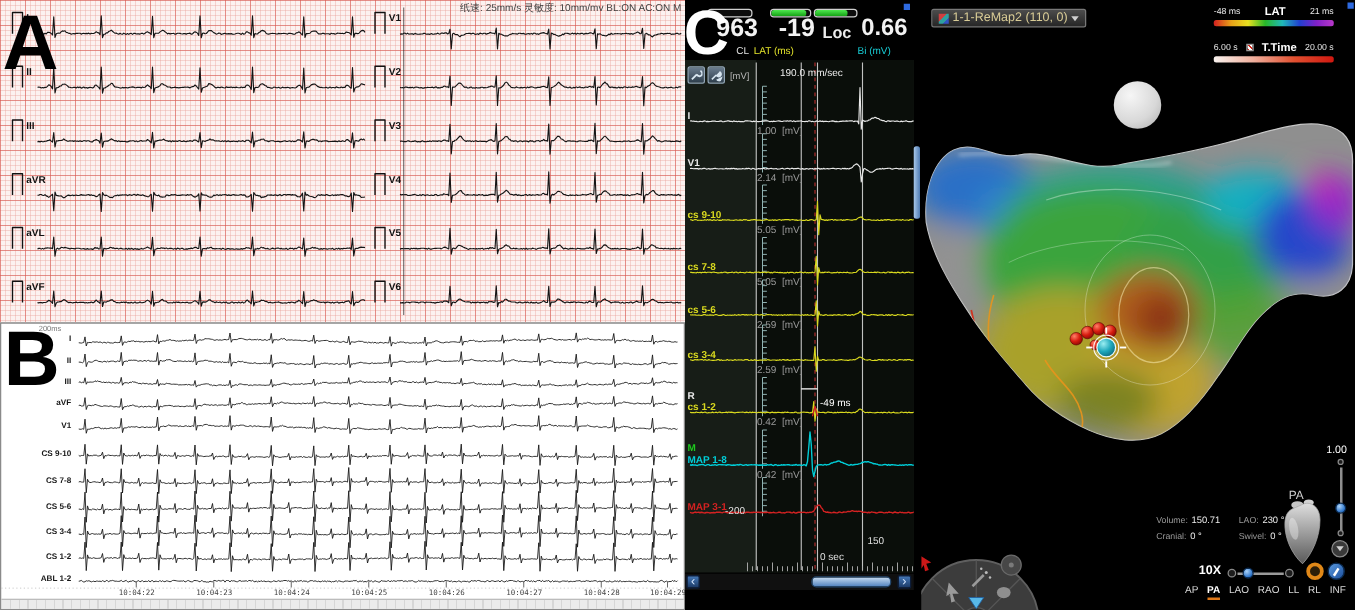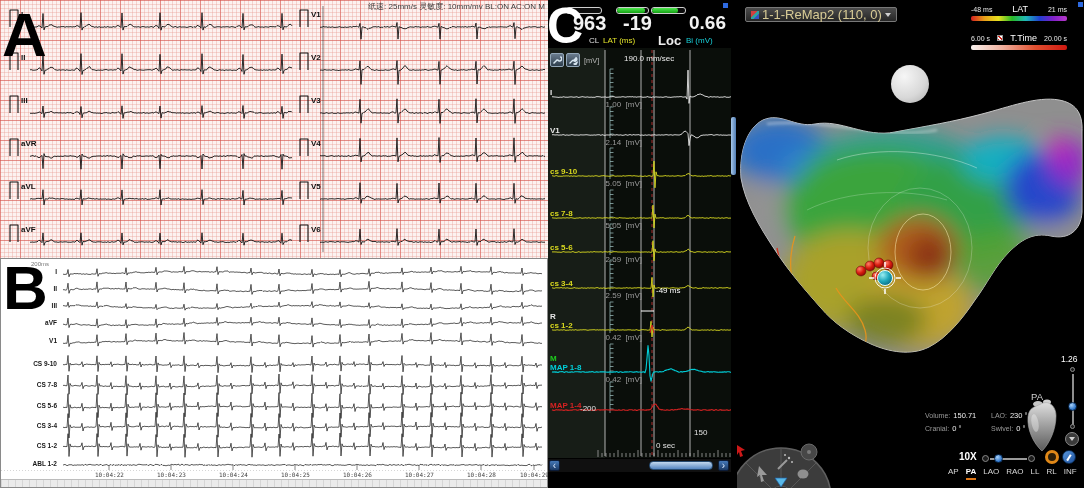--- a/index.html
+++ b/index.html
@@ -37,35 +37,35 @@
   #letterC{left:-1px;top:1px;font-size:50px;color:#fff}
   #cHeader{position:absolute;left:0;top:0;width:189px;height:48px;background:#000}
   .pbar{position:absolute;top:7px;height:7px;border:1px solid #cfcfcf;border-radius:3px;background:#0c0c0c;overflow:hidden}
   .pbar .fill{height:100%;background:linear-gradient(#4fe84f,#13a013);border-radius:2px}
   #bar1{left:18px;width:36px}
   #bar2{left:68px;width:33px}
   #bar3{left:103px;width:35px}
   .bignum{position:absolute;top:13px;font-size:20px;font-weight:bold;color:#f2f2f2;line-height:1}
   #clVal{left:25px}
   #latVal{left:75px}
-  #locLbl{position:absolute;left:110px;top:33px;font-size:13px;font-weight:bold;color:#ededed}
+  #locLbl{position:absolute;left:110px;top:18px;font-size:13px;font-weight:bold;color:#ededed}
   #biVal{left:141px;font-size:19px}
   #clLbl{position:absolute;left:41px;top:36px;font-size:8px;color:#e0e0e0}
   #latLbl{position:absolute;left:55px;top:36px;font-size:8px;color:#e3e32a}
   #biLbl{position:absolute;left:138px;top:36px;font-size:8px;color:#18cfd8}
   #cBlueSq{position:absolute;left:175px;top:3px;width:5px;height:5px;background:#2e6ae0}
   #cSignal{position:absolute;left:0;top:48px;width:183px;height:410px;background:#171d17}
   #cPlot{position:absolute;left:57px;top:0;width:126px;height:410px;background:#0a0e0a}
   #svgC{position:absolute;left:0;top:48px;z-index:4}
   .toolbtn{position:absolute;top:53px;width:14px;height:14px;border:1px solid #93a7b8;border-radius:2px;
     background:linear-gradient(#6a7c8e,#2e3e4c);padding:0;display:flex;align-items:center;justify-content:center;z-index:6}
   #cBtn1{left:2px} #cBtn2{left:18px}
   #cUnit{position:absolute;left:36px;top:56px;font-size:7.5px;color:#b8b8b8;z-index:6}
   #cSweep{position:absolute;left:76px;top:54px;font-size:8px;color:#ececec;z-index:6}
-  #cCaliper{position:absolute;left:108px;top:286px;font-size:8px;color:#fff;z-index:6}
+  #cCaliper{position:absolute;left:108px;top:318px;font-size:8px;color:#fff;z-index:6}
   .cname{position:absolute;left:2px;font-size:8px;font-weight:bold;line-height:1;z-index:6}
   .camp{position:absolute;left:2px;width:92px;text-align:right;font-size:8px;color:#9a9a9a;line-height:1;z-index:6}
   .cmark{position:absolute;left:2px;font-size:8px;font-weight:bold;line-height:1;z-index:6}
   .axlbl{position:absolute;font-size:8px;color:#e0e0e0;z-index:6}
   #axStart{left:32px;top:404px}
   #axZero{left:108px;top:441px}
   #axEnd{left:146px;top:428px}
   #cVThumb{position:absolute;left:183px;top:117px;width:5px;height:58px;border-radius:2px;
     background:linear-gradient(90deg,#a8c8ea,#4f7cb4);z-index:6}
   #cHScroll{position:absolute;left:0;top:459px;width:183px;height:13px;background:#101010;z-index:6}
@@ -75,27 +75,27 @@
   #cHThumb{position:absolute;left:101px;top:2px;width:64px;height:9px;border-radius:4px;border:1px solid #24486e;
     background:linear-gradient(#c2d8ee,#5585c0)}
 
   
   #panelMap{left:737px;top:0;width:347px;height:488px;background:#000}
   #svgMap{position:absolute;left:0;top:0}
   #mapTab{position:absolute;left:8px;top:7px;height:15px;display:flex;align-items:center;gap:3px;padding:0 5px;
     background:linear-gradient(#4c4c4c,#262626);border:1px solid #787878;border-radius:2px;z-index:8}
   #tabIcon{width:8px;height:8px;display:inline-block;
     background:linear-gradient(135deg,#d04040 0 38%,#2fa0a0 38% 68%,#3253c4 68%)}
-  #tabLbl{font-size:13px;color:#d9cc96;white-space:nowrap}
+  #tabLbl{font-size:10px;color:#d9cc96;white-space:nowrap}
   .chev{width:0;height:0;border-left:3px solid transparent;border-right:3px solid transparent;border-top:4px solid #cfcfcf}
   #blueSq{position:absolute;left:341px;top:2px;width:5px;height:5px;background:#2e6ae0}
   #latLegend,#ttimeLegend{position:absolute;left:234px;width:96px;z-index:8}
   #latLegend{top:4px} #ttimeLegend{top:33px}
   .legrow{display:flex;justify-content:space-between;align-items:center;font-size:7px;color:#e8e8e8}
-  .legtitle{font-size:9px;font-weight:normal;color:#fff}
+  .legtitle{font-size:9px;font-weight:bold;color:#fff}
   .legbar{height:5px;border-radius:2px;margin-top:2px}
   #ttimeIcon{width:6px;height:6px;border:1px solid #999;
     background:linear-gradient(45deg,#d22418 25%,#fff 25% 50%,#d22418 50% 75%,#fff 75%)}
   #paLabel{position:absolute;left:294px;top:391px;font-size:9.5px;color:#cfcfcf;z-index:8}
   .stat{position:absolute;font-size:7px;line-height:1;white-space:nowrap;z-index:8}
   .statl{color:#9a9a9a}.statv{color:#ececec;margin-left:3px;font-size:7.5px}
   #zoomLbl{position:absolute;left:222px;top:451px;font-size:10px;font-weight:bold;color:#fff;z-index:8}
   .sdot{position:absolute;width:7px;height:7px;border-radius:50%;border:1px solid #8a8a8a;background:#1c1c1c;z-index:8}
   #sdotL{left:245px;top:455px}#sdotR{left:291px;top:455px}
   #zoomTrack{position:absolute;left:253px;top:458px;width:37px;height:2px;background:#9a9a9a;z-index:8}
@@ -412,21 +412,21 @@
       <div class="cname" style="top: 244px; color: rgb(217, 217, 31);">cs 5-6</div>
       <div class="camp" style="top: 256px;">2.59&nbsp;&nbsp;[mV]</div>
       <div class="cname" style="top: 280px; color: rgb(217, 217, 31);">cs 3-4</div>
       <div class="camp" style="top: 292px;">2.59&nbsp;&nbsp;[mV]</div>
       <div class="cname" style="top: 322px; color: rgb(217, 217, 31);">cs 1-2</div>
       <div class="camp" style="top: 334px;">0.42&nbsp;&nbsp;[mV]</div>
       <div class="cmark" style="top: 313px; color: rgb(232, 232, 232);">R</div>
       <div class="cname" style="top: 364px; color: rgb(0, 206, 216);">MAP 1-8</div>
       <div class="camp" style="top: 376px;">0.42&nbsp;&nbsp;[mV]</div>
       <div class="cmark" style="top: 355px; color: rgb(30, 203, 30);">M</div>
-      <div class="cname" style="top: 402px; color: rgb(212, 34, 34);">MAP 1-4</div>
+      <div class="cname" style="top: 402px; color: rgb(212, 34, 34);">MAP 3-1</div>
     </section>
 
   <section id="panelMap">
     <svg id="svgMap" width="347" height="488">
       <defs>
         <filter id="blur12" x="-30%" y="-30%" width="160%" height="160%">
             <feGaussianBlur stdDeviation="11"></feGaussianBlur>
           </filter>
         <filter id="blur2">
             <feGaussianBlur stdDeviation="1.8"></feGaussianBlur>
@@ -572,21 +572,21 @@
     <div id="viewRow">
         <span class="view">AP</span>
         <span class="view active" style="border-bottom-color: rgb(224, 120, 24);">PA</span>
         <span class="view">LAO</span>
         <span class="view">RAO</span>
         <span class="view">LL</span>
         <span class="view">RL</span>
         <span class="view">INF</span>
         <span class="view">SUP</span>
       </div>
-    <div id="vsVal">1.26</div>
+    <div id="vsVal">1.00</div>
     <div class="sdot" id="vsDotT"></div>
     <div id="vsTrack"></div>
     <div id="vsHandle"></div>
     <div class="sdot" id="vsDotB"></div>
     <div id="vsChev">
         <span class="chev"></span>
       </div>
   <div class="stat" style="left: 188px; top: 412px;"><span class="statl">Volume:</span><span class="statv">150.71</span></div>
       <div class="stat" style="left: 254px; top: 412px;"><span class="statl">LAO:</span><span class="statv">230 °</span></div>
       <div class="stat" style="left: 188px; top: 425px;"><span class="statl">Cranial:</span><span class="statv">0 °</span></div>

